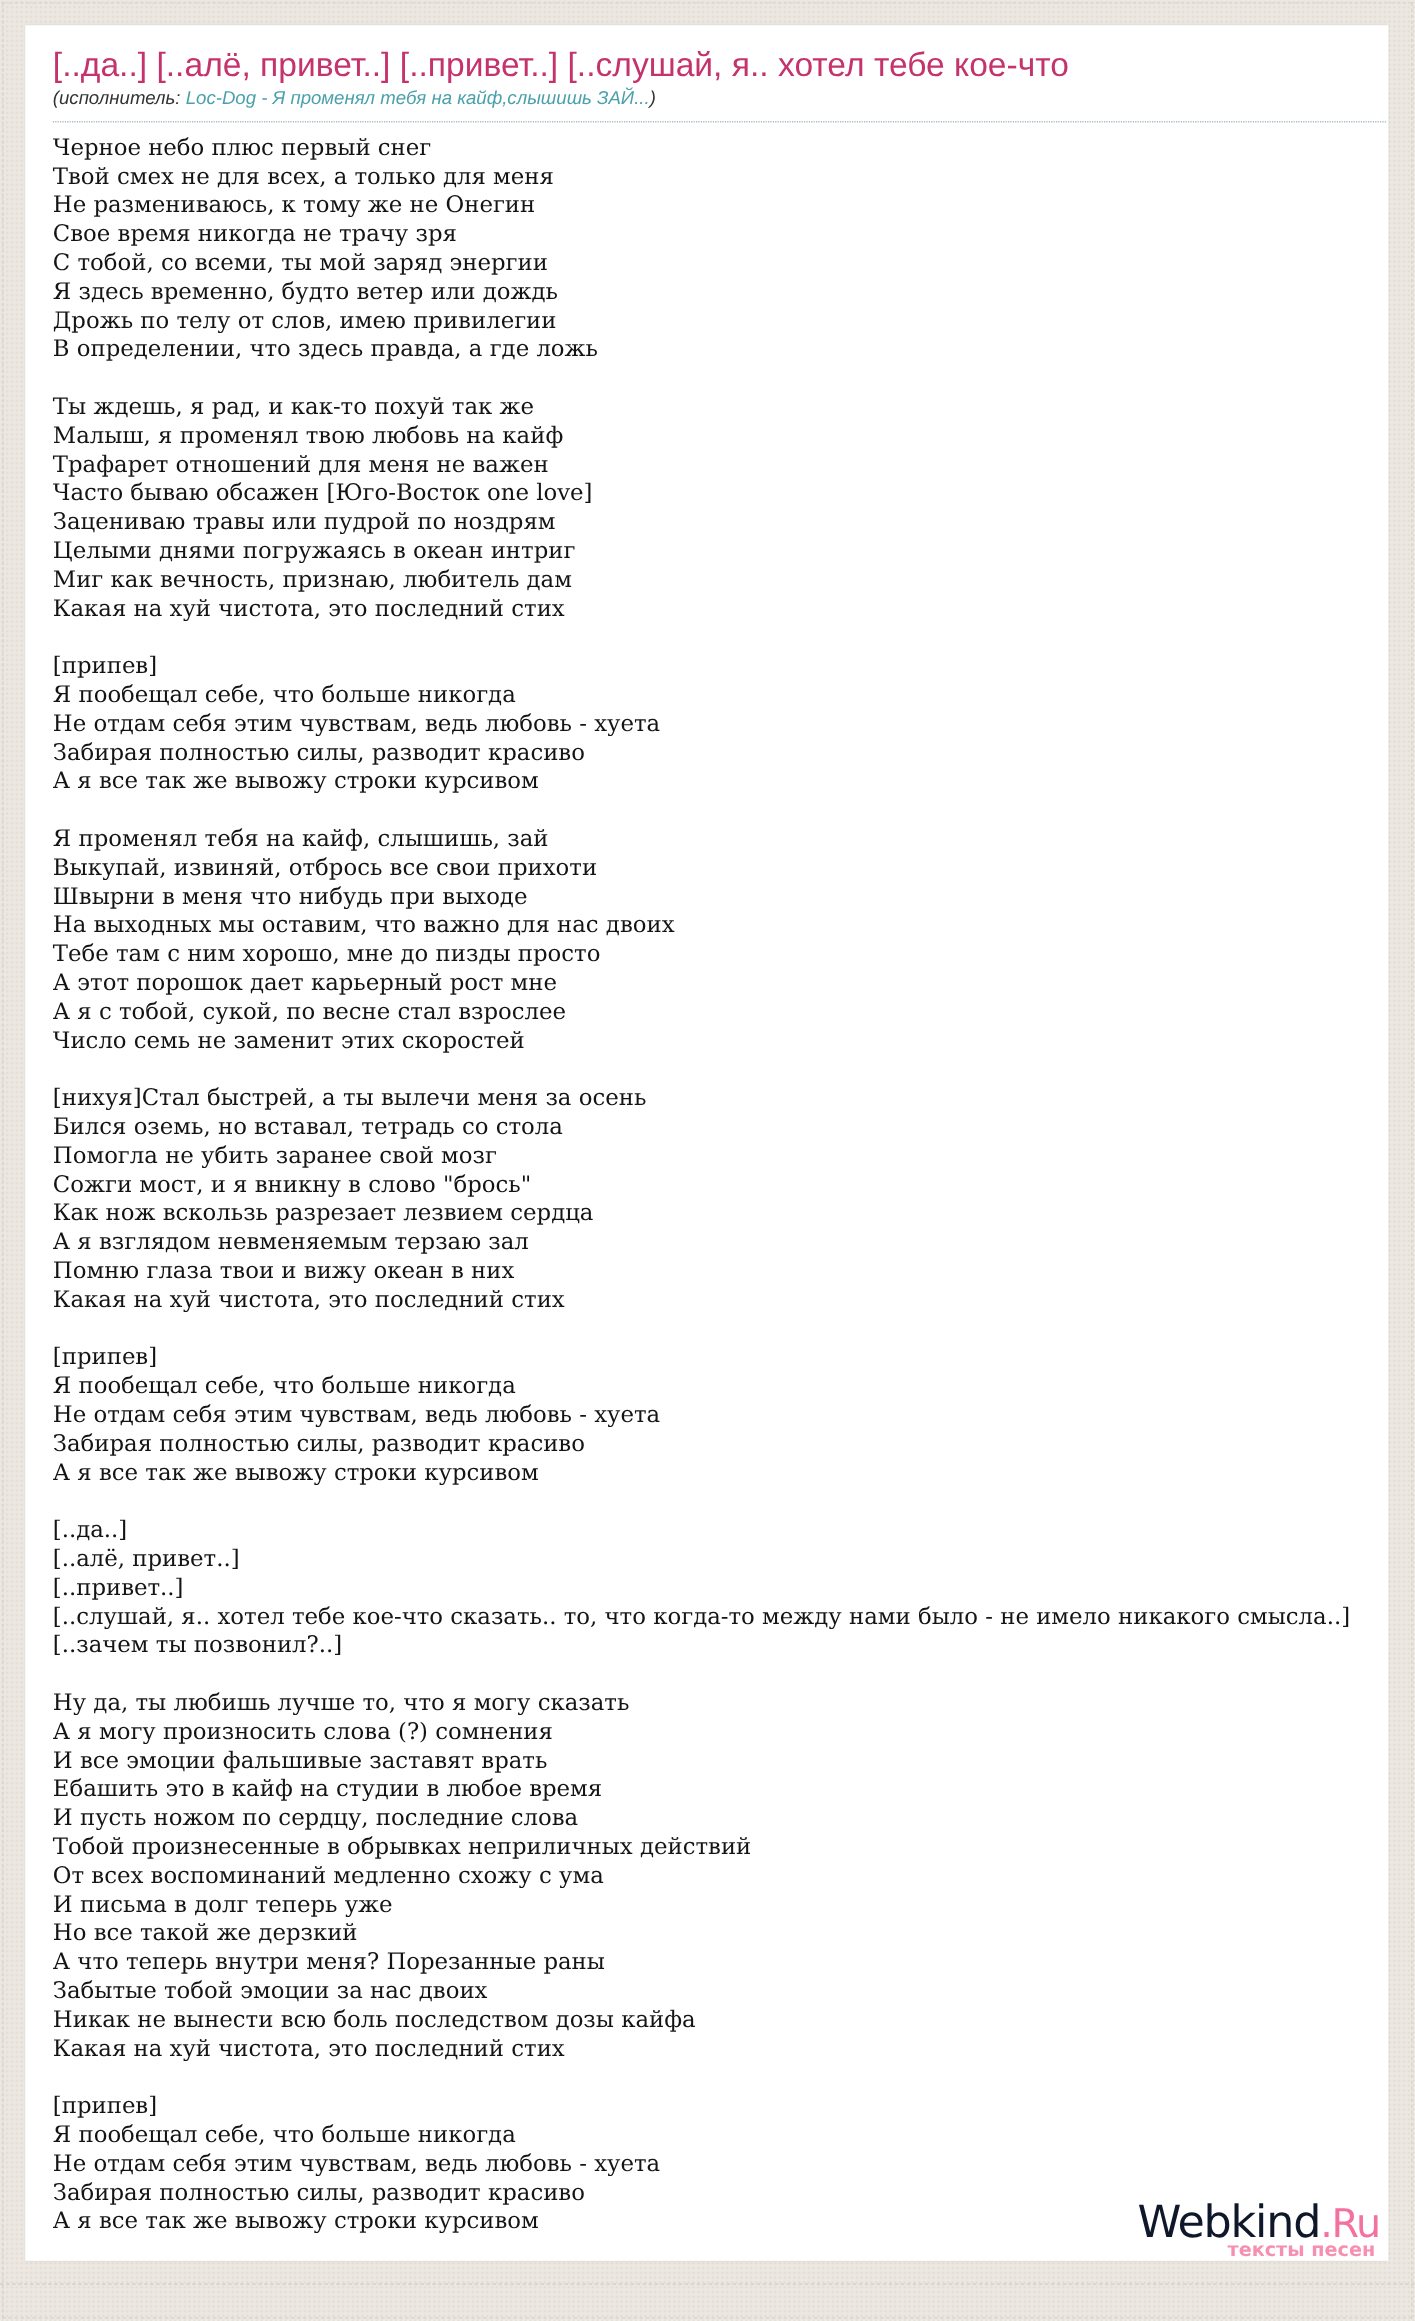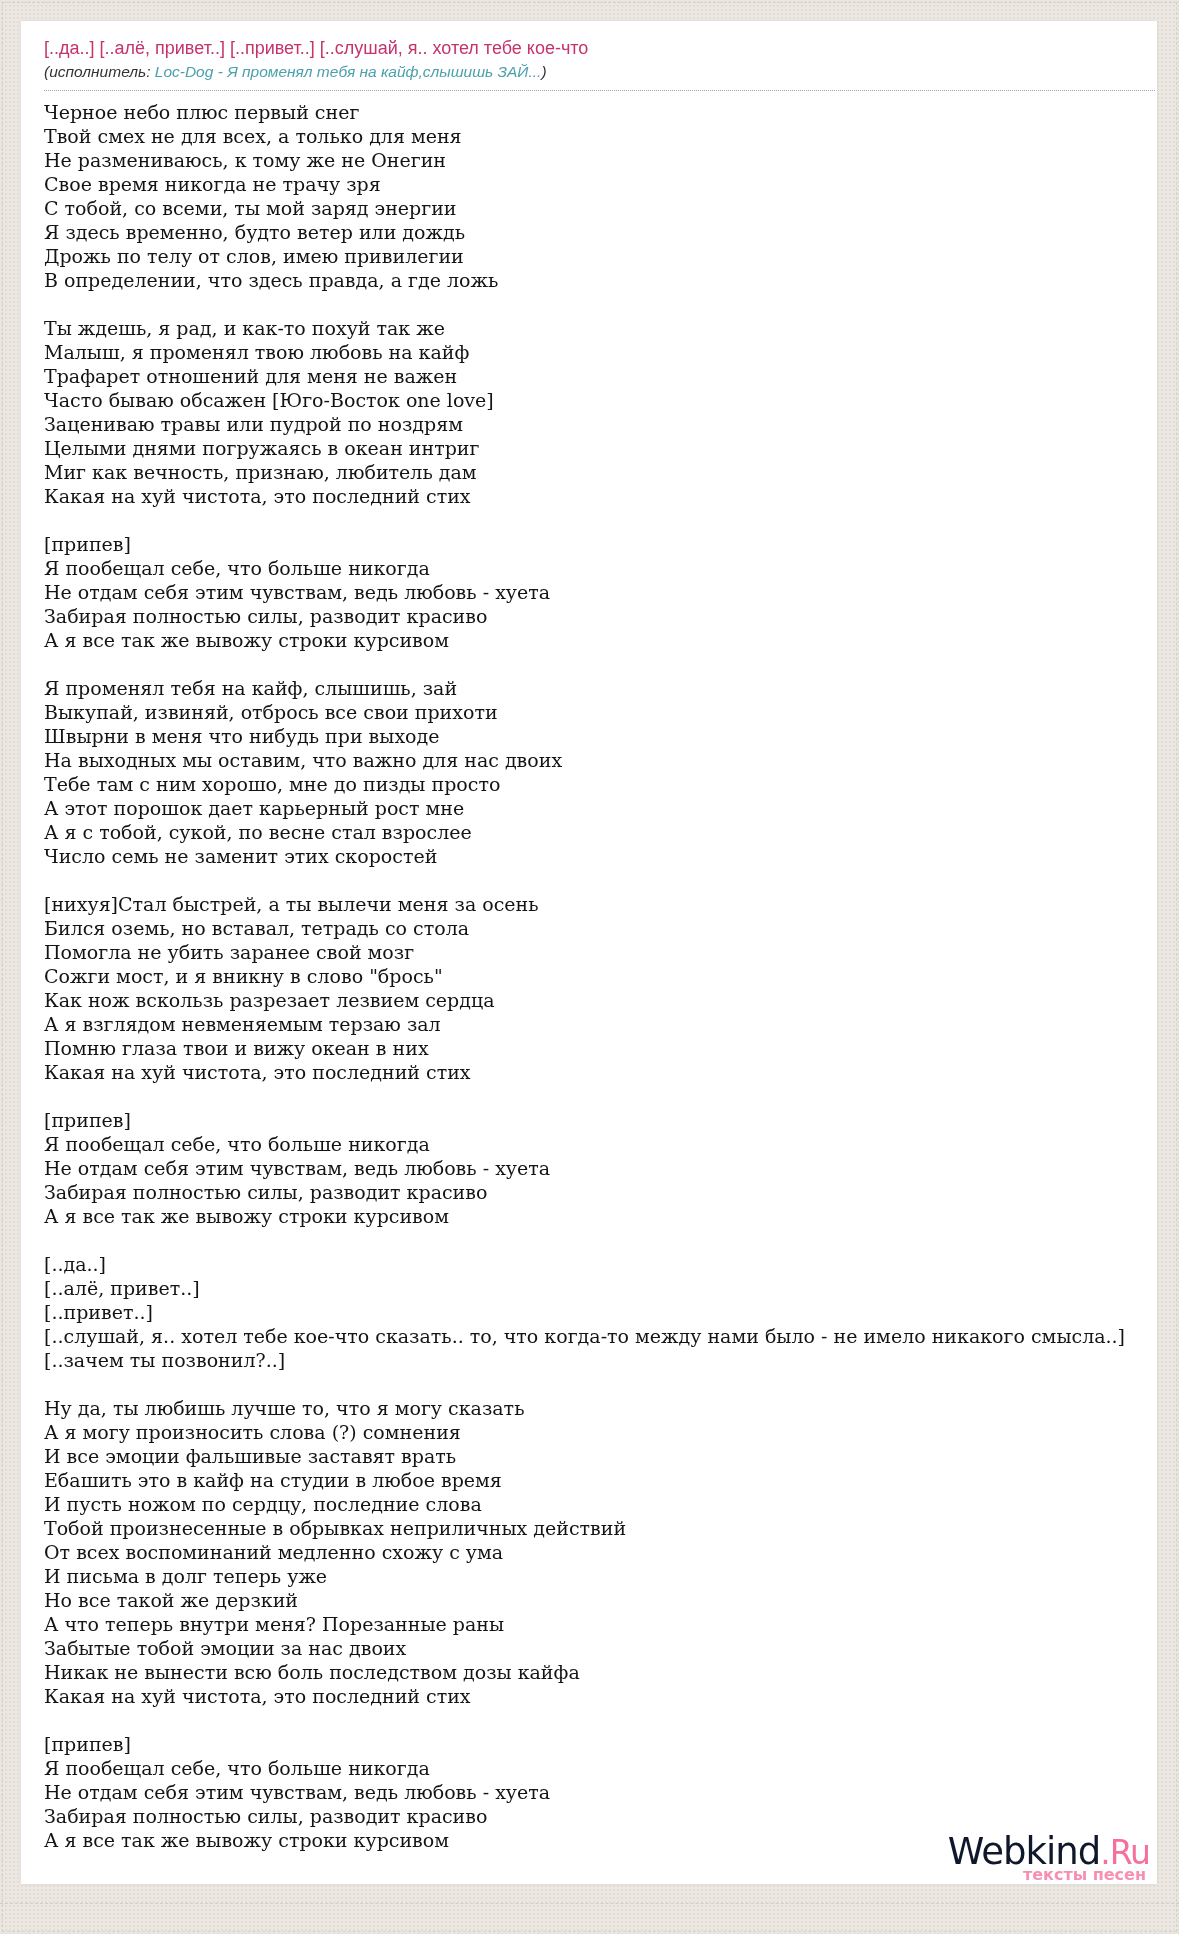--- a/index.html
+++ b/index.html
@@ -25,21 +25,21 @@
     top: 21px;
     width: 1136px;
     height: 1863px;
     background: #ffffff;
     box-shadow: 0 0 3px rgba(0,0,0,0.07);
     box-sizing: border-box;
     padding: 14px 0 0 23px;
   }
   h1.song-title {
     margin: 3px 0 4px 0;
-    font-size: 18px;
+    font-size: 28px;
     font-weight: normal;
     color: #c5336c;
     letter-spacing: 0;
   }
   .artist-line {
     font-size: 15.5px;
     color: #333333;
     padding-bottom: 9px;
     margin-right: 2px;
     border-bottom: 1px dotted #95aab6;

